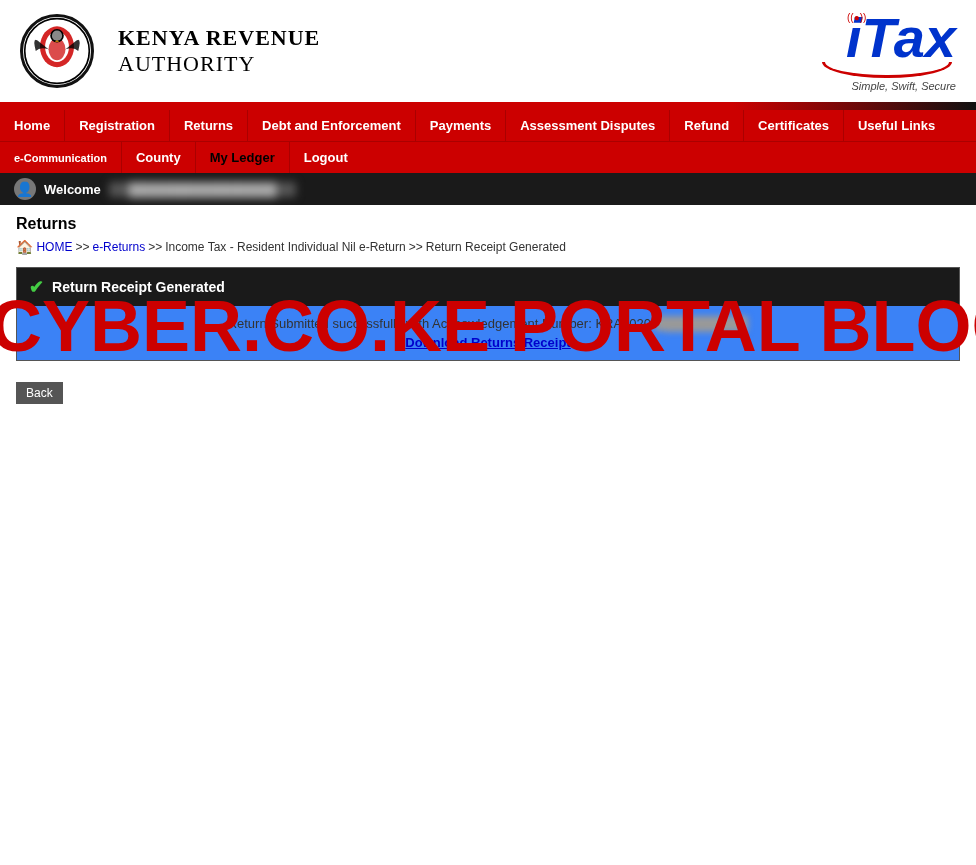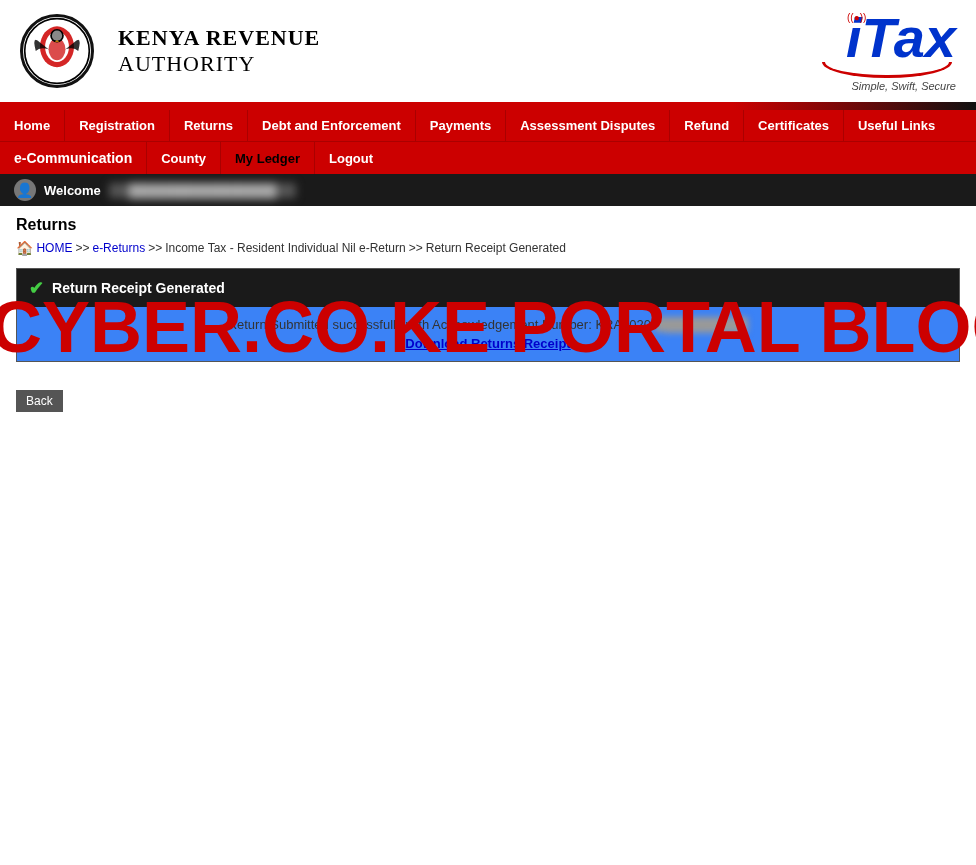--- a/index.html
+++ b/index.html
@@ -66,21 +66,21 @@
   <div style="color:#fff; padding:8px 14px; font-size:13px; font-weight:bold; cursor:pointer; white-space:nowrap; display:flex; align-items:center;">Assessment Disputes</div>
   <div style="width:1px; background:#aa0000;"></div>
   <div style="color:#fff; padding:8px 14px; font-size:13px; font-weight:bold; cursor:pointer; white-space:nowrap; display:flex; align-items:center;">Refund</div>
   <div style="width:1px; background:#aa0000;"></div>
   <div style="color:#fff; padding:8px 14px; font-size:13px; font-weight:bold; cursor:pointer; white-space:nowrap; display:flex; align-items:center;">Certificates</div>
   <div style="width:1px; background:#aa0000;"></div>
   <div style="color:#fff; padding:8px 14px; font-size:13px; font-weight:bold; cursor:pointer; white-space:nowrap; display:flex; align-items:center;">Useful Links</div>
 </div>
 
 <div style="background:#cc0000; display:flex; align-items:stretch; border-top:1px solid #aa0000;">
-  <div style="color:#fff; padding:8px 14px; font-size:14px; font-weight:bold; cursor:pointer; white-space:nowrap; display:flex; align-items:center;">e-Communication</div>
+  <div style="color:#fff; padding:8px 14px; font-size:11px; font-weight:bold; cursor:pointer; white-space:nowrap; display:flex; align-items:center;">e-Communication</div>
   <div style="width:1px; background:#aa0000;"></div>
   <div style="color:#fff; padding:8px 14px; font-size:13px; font-weight:bold; cursor:pointer; white-space:nowrap; display:flex; align-items:center;">County</div>
   <div style="width:1px; background:#aa0000;"></div>
   <div style="color:#000000; padding:8px 14px; font-size:13px; font-weight:bold; cursor:pointer; white-space:nowrap; display:flex; align-items:center;">My Ledger</div>
   <div style="width:1px; background:#aa0000;"></div>
   <div style="color:#fff; padding:8px 14px; font-size:13px; font-weight:bold; cursor:pointer; white-space:nowrap; display:flex; align-items:center;">Logout</div>
 </div>
 
 <div style="background:#1a1a1a; color:#fff; padding:5px 14px; display:flex; align-items:center; gap:8px; font-size:13px;">
   <div style="width:22px; height:22px; background:#777; border-radius:50%; display:flex; align-items:center; justify-content:center; font-size:14px; color:#fff;">👤</div>
@@ -118,21 +118,21 @@
         <span>Return Submitted successfully with Acknowledgement Number: KRA2020</span>
         <span style="filter:blur(3px); background:#999; color:#999; padding:0 10px; border-radius:2px;">████████</span>
       </div>
       <div style="margin-top:4px;font-weight:bold;">
         <a style="color:#0000cc; text-decoration:underline; cursor:pointer;">Download Returns Receipt</a>
       </div>
     </div>
   </div>
 
   
-  <div style="margin-top:16px; position:relative; display:inline-block;">
+  <div style="margin-top:9px; position:relative; display:inline-block;">
     <button style="background:#555; color:#fff; border:none; padding:4px 10px; font-size:12px; cursor:pointer;">Back</button>
   </div>
 
   
   <div style="position:absolute; top:80px; left:-10px; right:0; pointer-events:none; z-index:5;">
     <div style="font-size:72px; font-weight:900; color:#cc0000; font-family:'Arial Black',Arial,sans-serif; white-space:nowrap; user-select:none; opacity:1;">CYBER.CO.KE PORTAL BLOG</div>
   </div>
 
 </div>
 

